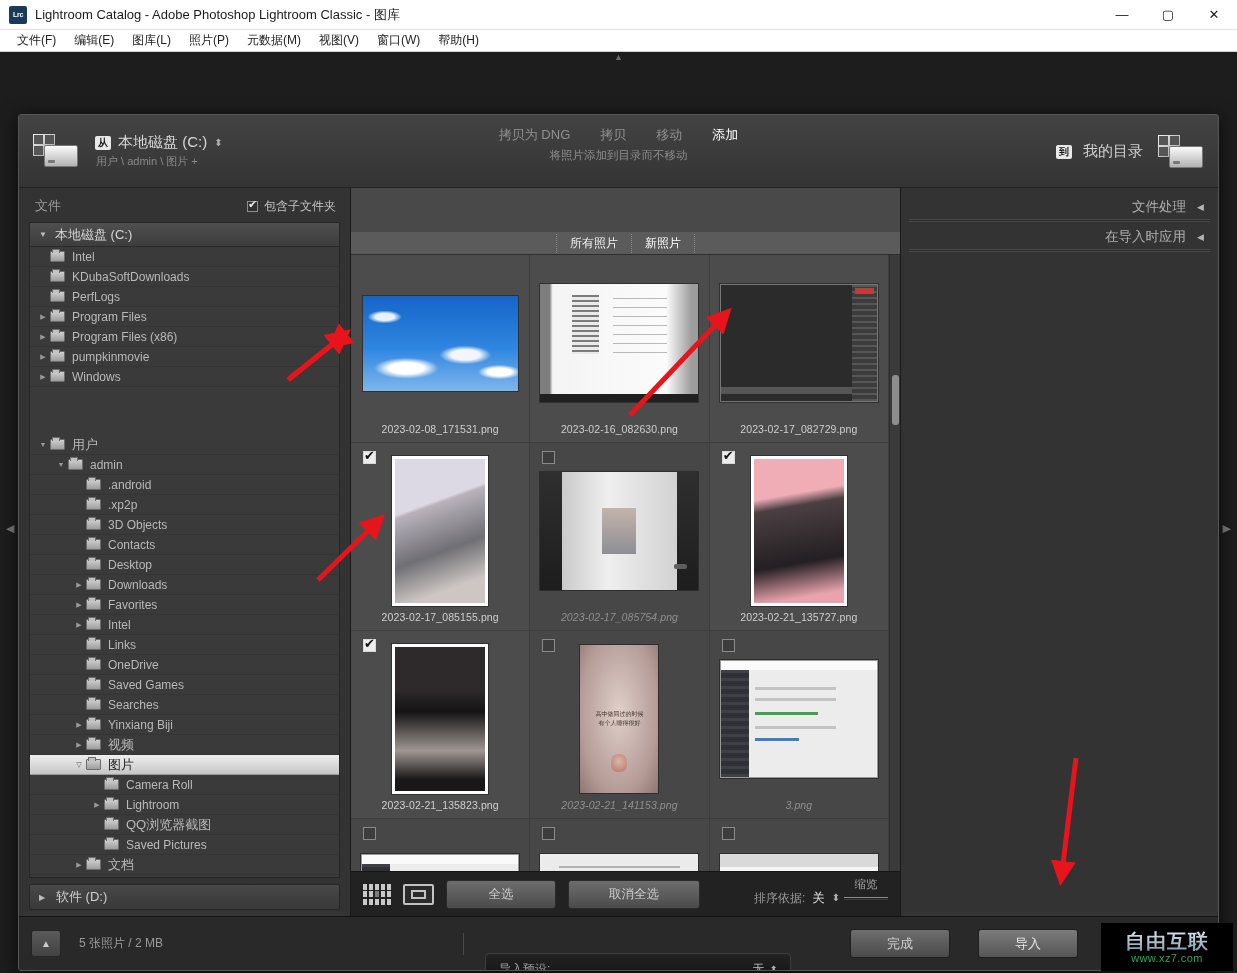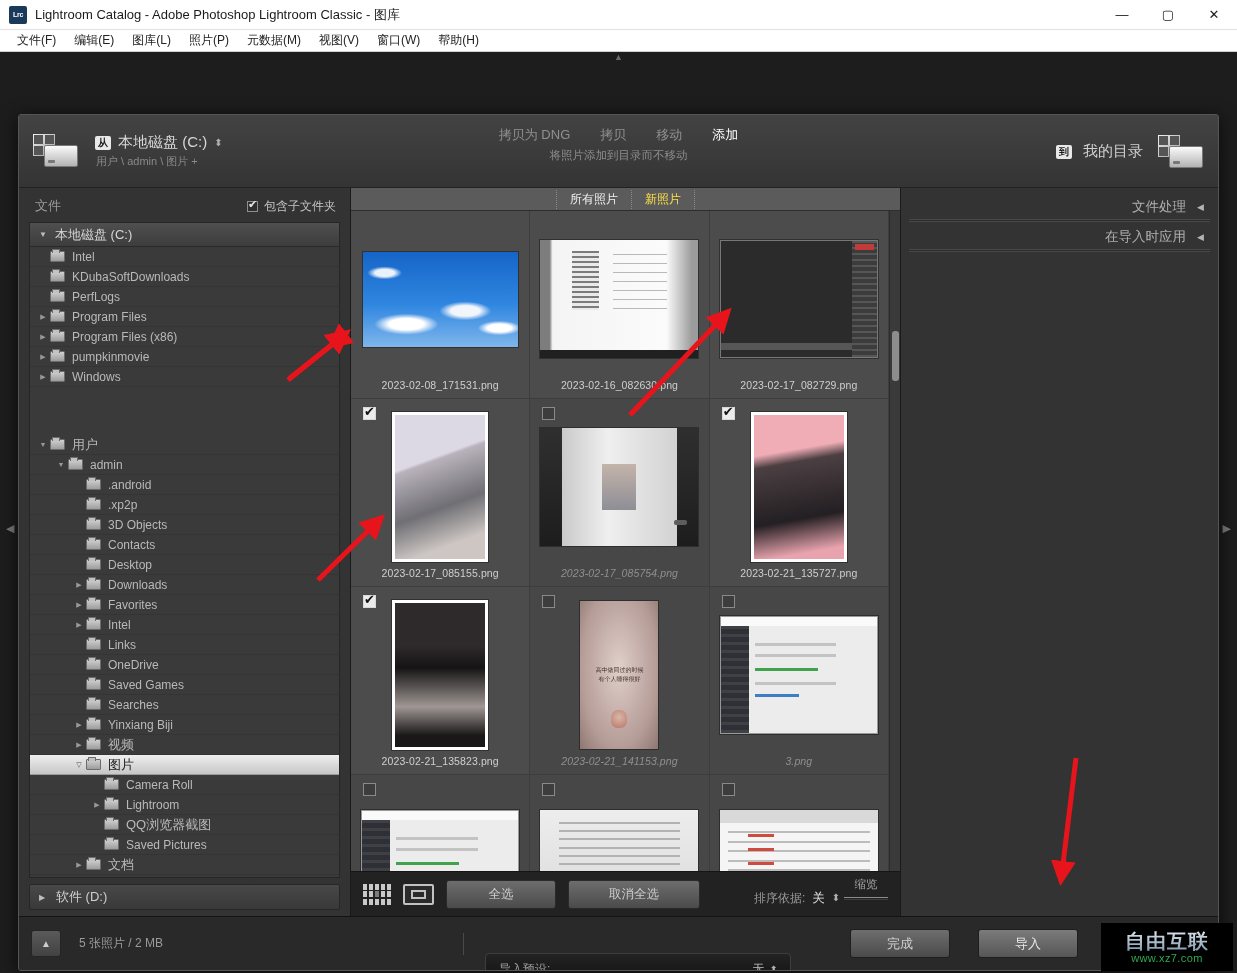--- a/index.html
+++ b/index.html
@@ -177,24 +177,24 @@
     height: 26px; margin-top: 6px; display: flex; align-items: center; gap: 8px;
     padding-left: 9px; font-size: 13px; color: #cfcfcf;
     background: linear-gradient(#484848, #393939);
     border: 1px solid #272727; border-radius: 2px;
   }
 
   
   .center { flex: 1; display: flex; flex-direction: column; background: #494949; min-width:0; }
   .grid-tabs {
     height: 23px; background: #5b5b5b; display: flex; align-items: center;
-    justify-content: center; gap: 0px; border-bottom: 1px solid #2e2e2e;
+    justify-content: center; gap: 0px; border-bottom: 1px solid #2e2e2e; margin-top: 44px;
   }
   .gtab {
-    font-size: 12px; padding: 1px 13px; color: #fde047;
+    font-size: 12px; padding: 1px 13px; color: #ffffff;
     border-left: 1px dotted #8b8b8b; border-right: 1px dotted #8b8b8b;
   }
   .gtab.active { color: #f2f2f2; }
   .gtab + .gtab { border-left: none; }
 
   .grid-scroll { flex: 1; position: relative; overflow: hidden; display: flex; }
   .grid {
     flex: 1; display: grid; grid-template-columns: repeat(3, 1fr);
     grid-auto-rows: 188px; background: #494949;
   }

